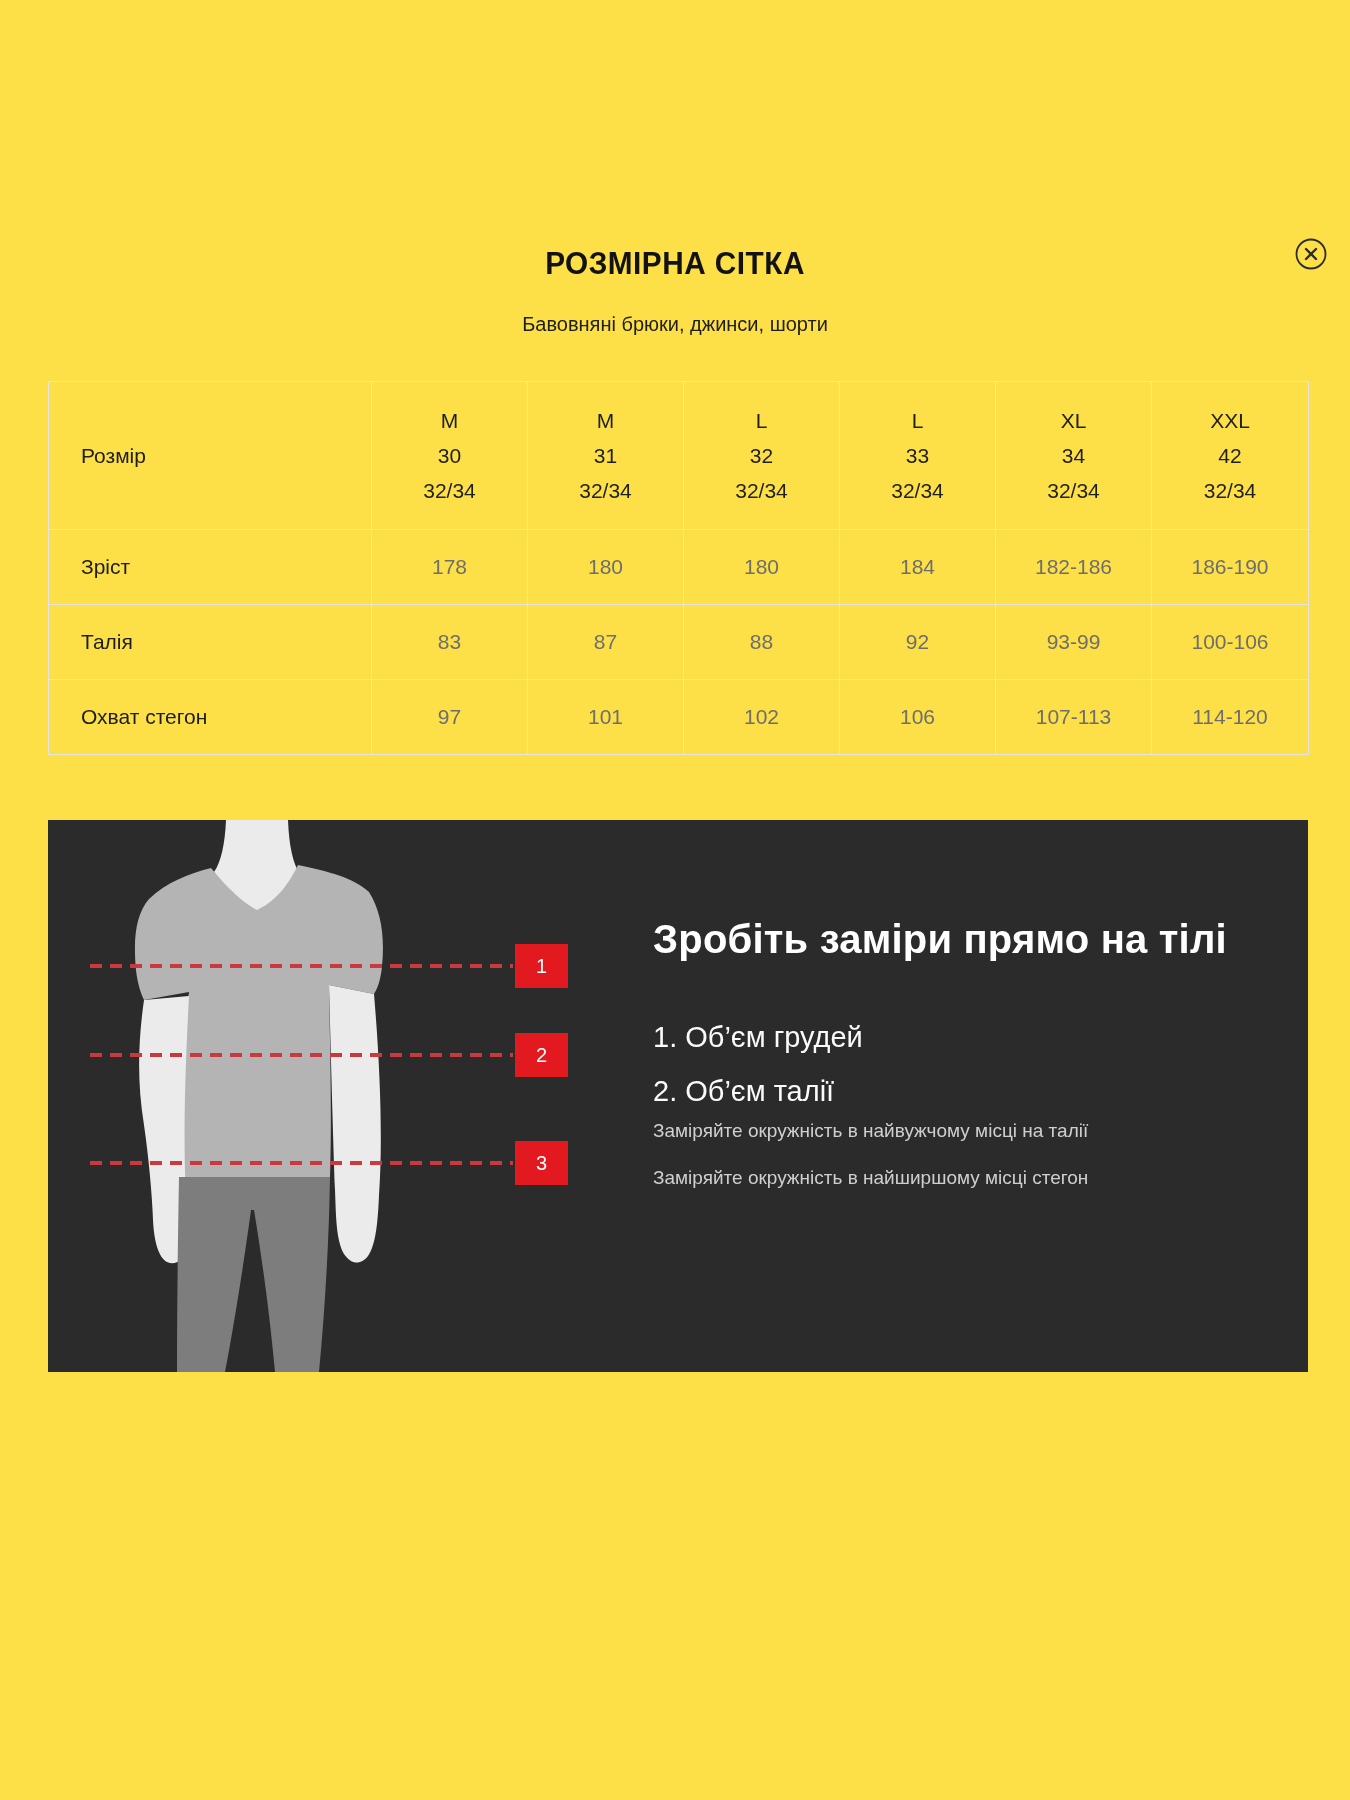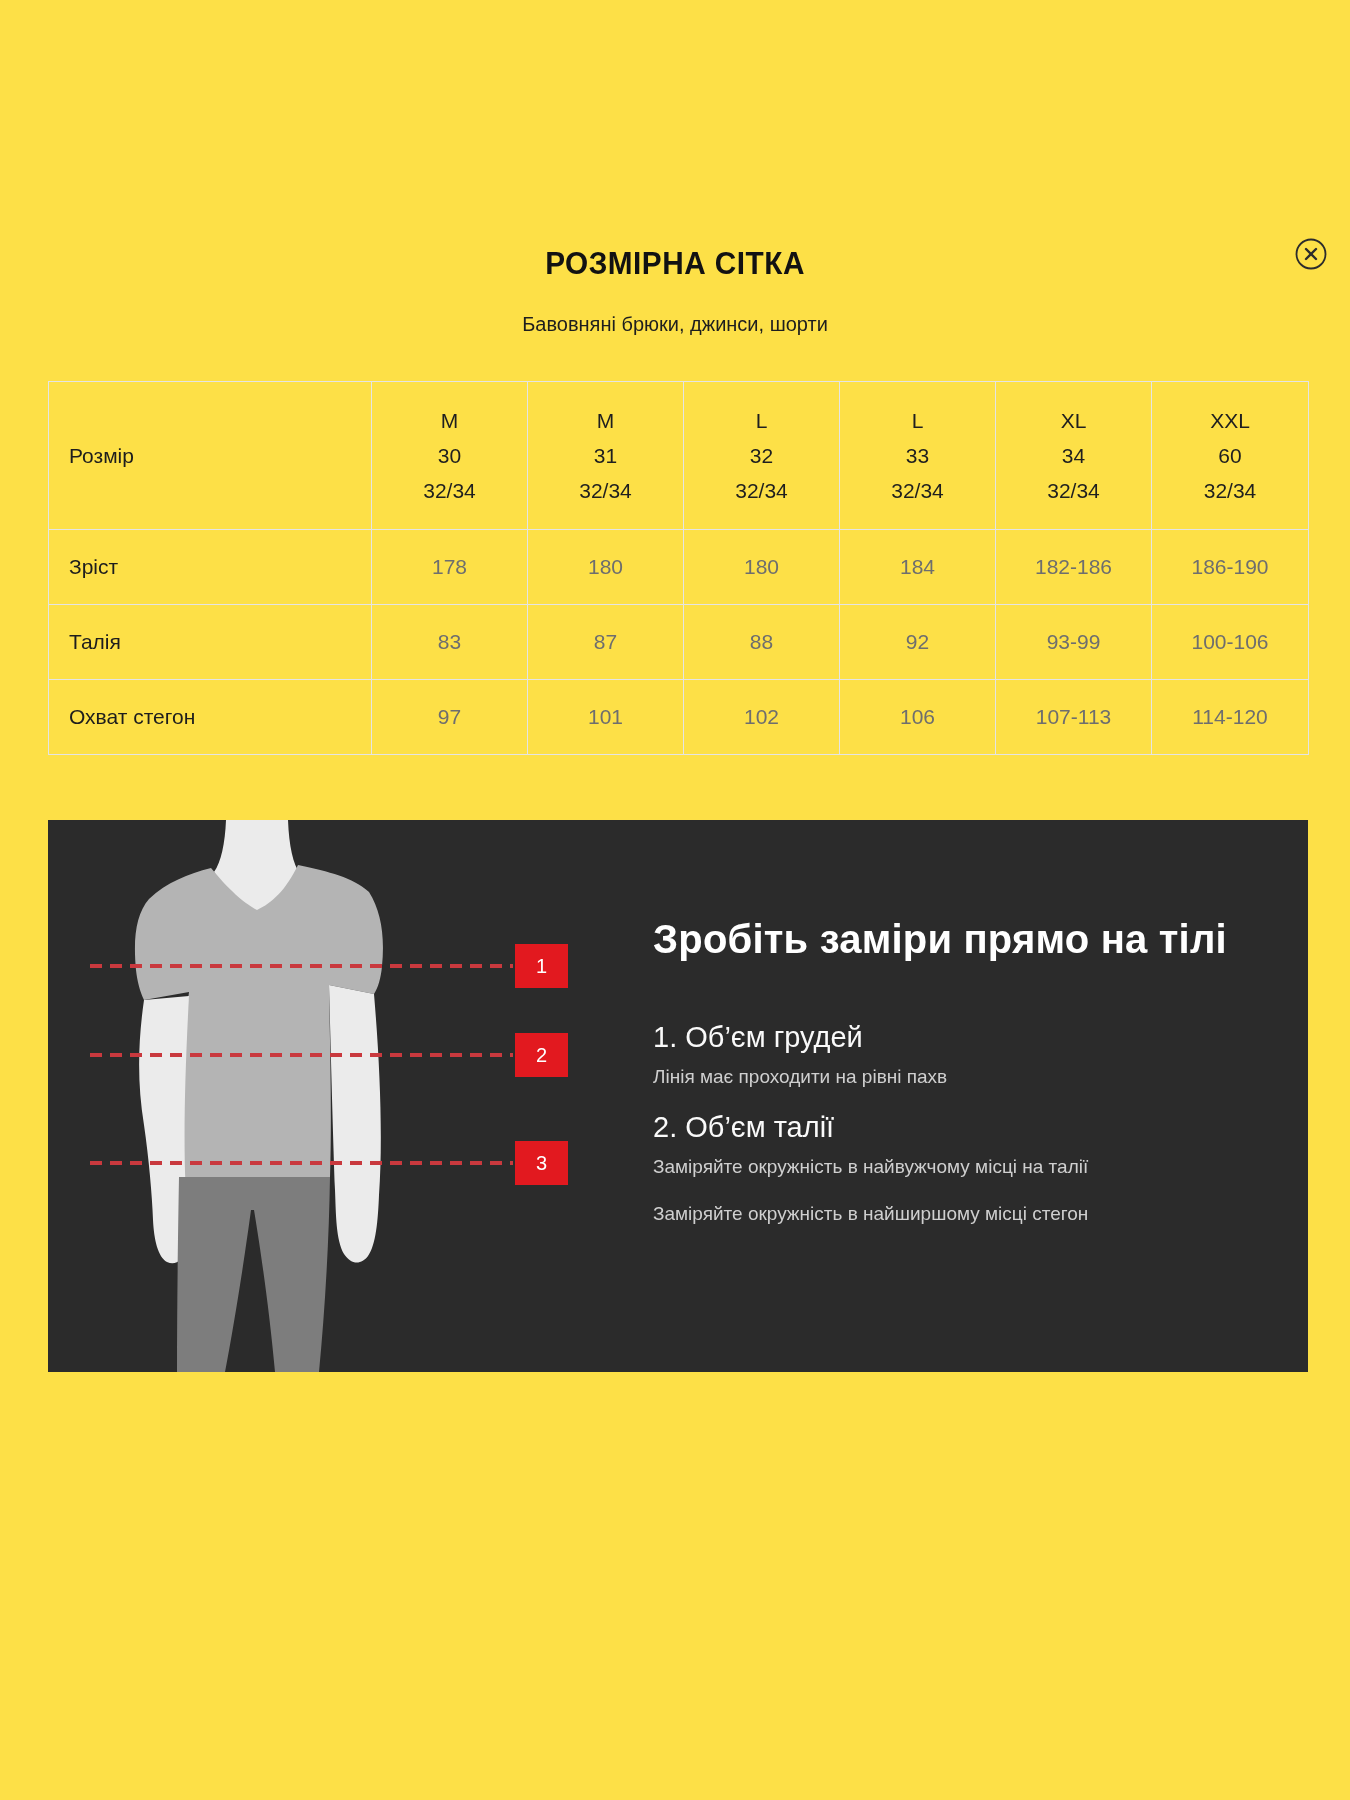--- a/index.html
+++ b/index.html
@@ -17,21 +17,21 @@
          transform:scaleX(0.96);}
   .subtitle{position:absolute;left:0;top:313px;width:100%;text-align:center;
             font-size:20px;font-weight:400;color:#1e1e1e;}
 
   
   .size-table{position:absolute;left:48px;top:381px;width:1260px;
               border-collapse:collapse;table-layout:fixed;}
   .size-table td,.size-table th{border:1px solid #e4e4e4;font-weight:400;}
   .size-table .hdr-row td{height:145px;}
   .size-table .data-row td{height:72px;}
-  .label-cell{text-align:left;padding-left:20px;font-size:21px;font-weight:700;color:#1d1d1d;}
+  .label-cell{text-align:left;padding-left:32px;font-size:21px;font-weight:700;color:#1d1d1d;}
   .col-head{text-align:center;vertical-align:middle;}
   .col-head .stack{display:flex;flex-direction:column;justify-content:center;gap:0;}
   .col-head .stack span{display:block;line-height:35px;font-size:21px;font-weight:500;color:#1f1f1f;}
   .val-cell{text-align:center;font-size:21px;color:#6e6e6e;}
 
   
   .panel{position:absolute;left:48px;top:820px;width:1260px;height:552px;
          background:#2b2b2b;overflow:hidden;}
   .panel svg.figure{position:absolute;left:0;top:0;}
 
@@ -109,21 +109,21 @@
       <td class="col-head">
             <div class="stack">
         <span>XL</span>
         <span>34</span>
         <span>32/34</span>
             </div>
           </td>
       <td class="col-head">
             <div class="stack">
         <span>XXL</span>
-        <span>60</span>
+        <span>42</span>
         <span>32/34</span>
             </div>
           </td>
     </tr>
     <tr class="data-row">
       <td class="label-cell">Зріст</td>
       <td class="val-cell">178</td>
       <td class="val-cell">180</td>
       <td class="val-cell">180</td>
       <td class="val-cell">184</td>
@@ -182,21 +182,20 @@
 
     <div class="marker m1">1</div>
     <div class="marker m2">2</div>
     <div class="marker m3">3</div>
 
     <div class="panel-text">
       <h2 class="panel-heading">Зробіть заміри прямо на тілі</h2>
 
       <div class="section">
         <div class="sec-title">1. Об’єм грудей</div>
-        <div class="sec-line">Лінія має проходити на рівні пахв</div>
       </div>
 
       <div class="section">
         <div class="sec-title">2. Об’єм талії</div>
         <div class="sec-line">Заміряйте окружність в найвужчому місці на талії</div>
       </div>
 
       <div class="section">
         <div class="sec-line">Заміряйте окружність в найширшому місці стегон</div>
       </div>

